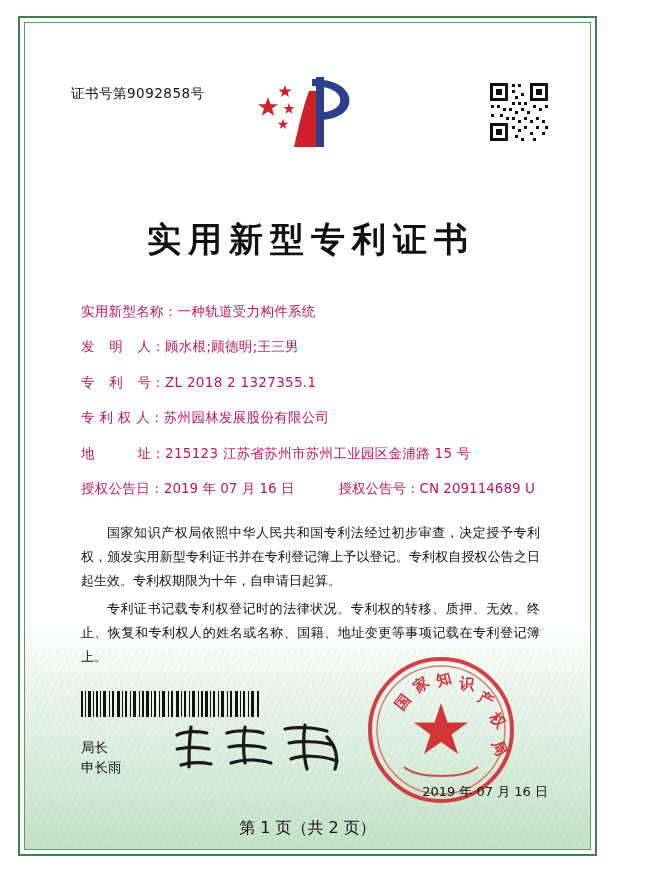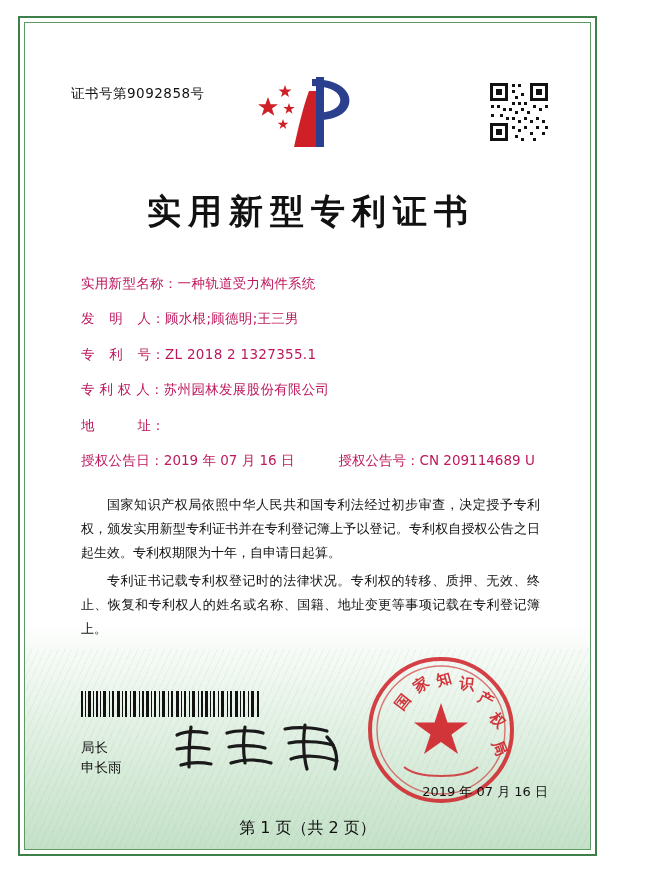--- a/index.html
+++ b/index.html
@@ -107,21 +107,21 @@
   }
 
   
   .title {
     text-align: center;
     font-family: Liberation Mono, monospace;
     font-weight: bold;
     font-size: 34px;
     letter-spacing: 7px;
     color: #111;
-    margin-top: 56px;
+    margin-top: 84px;
     padding-left: 7px;
   }
 
   
   .fields {
     margin-top: 40px;
     padding-left: 56px;
     padding-right: 46px;
   }
   .field-row {
@@ -353,20 +353,21 @@
       <div class="field-row">
         <span class="field-label">专 利 权 人：</span>
         <span class="field-value">苏州园林发展股份有限公司</span>
       </div>
 
       <div class="field-row">
         <span class="field-label spread-5">
           <span>地</span>
           <span>址：</span>
         </span>
+        <span class="field-value">215123 江苏省苏州市苏州工业园区金浦路 15 号</span>
       </div>
 
       <div class="field-row inline-two">
         <span class="field-label">授权公告日：</span>
         <span>2019 年 07 月 16 日</span>
         <span class="field-sep"></span>
         <span class="second-label">授权公告号：</span>
         <span>CN 209114689 U</span>
       </div>
     </div>

